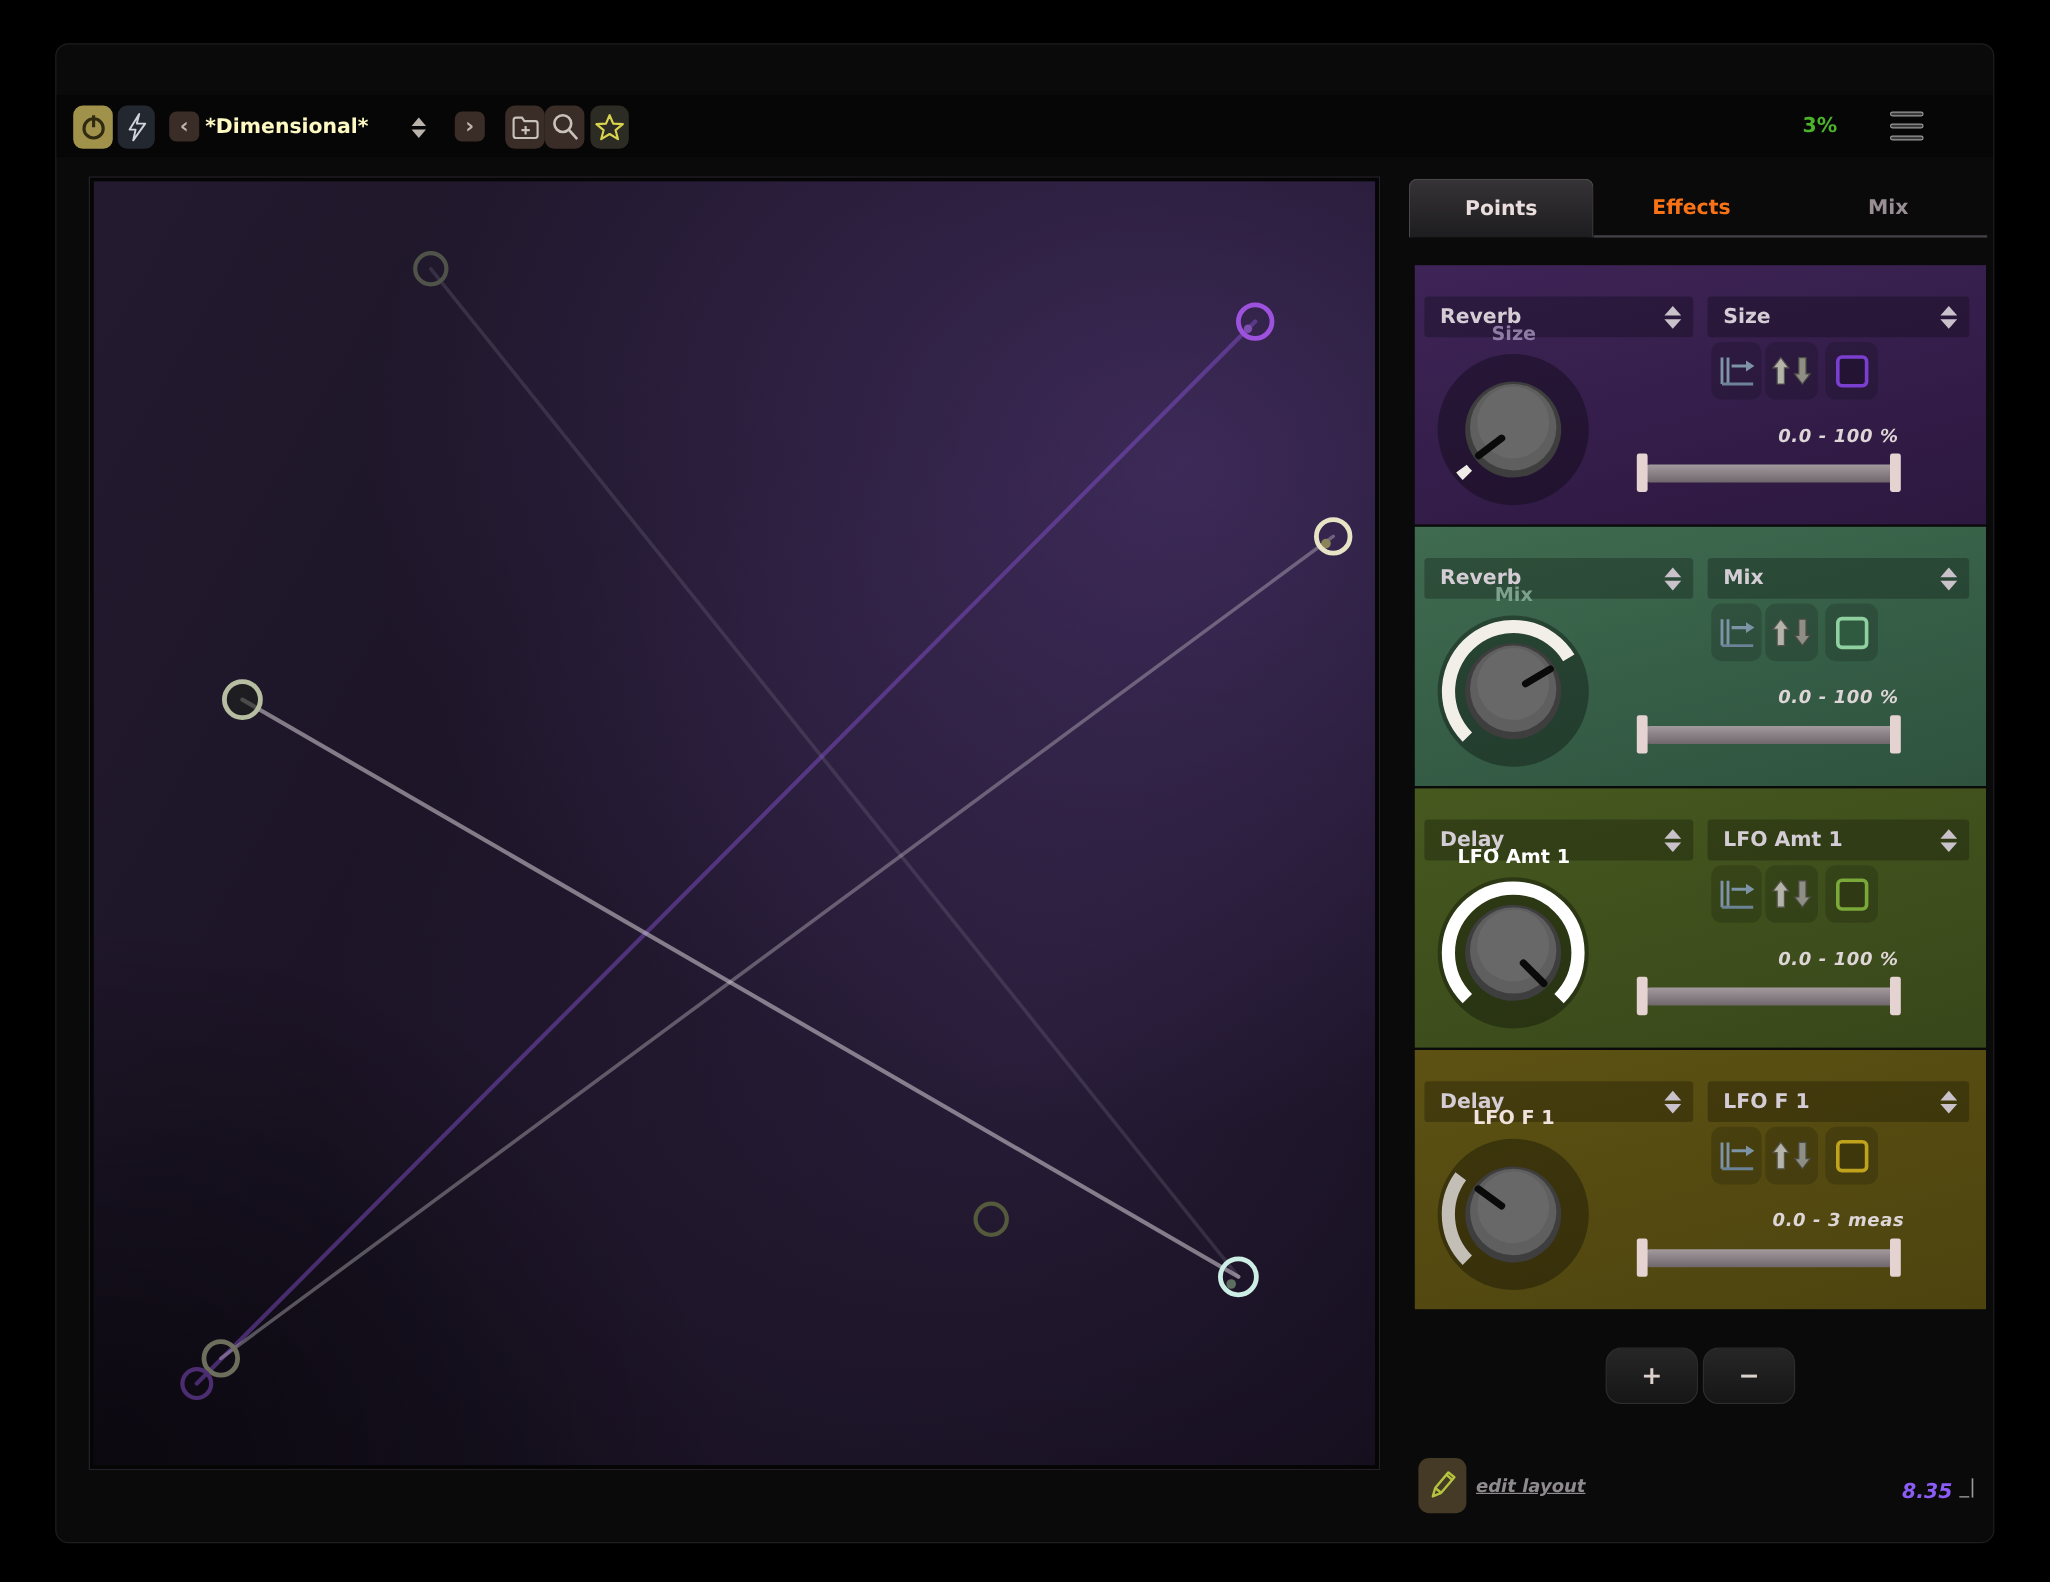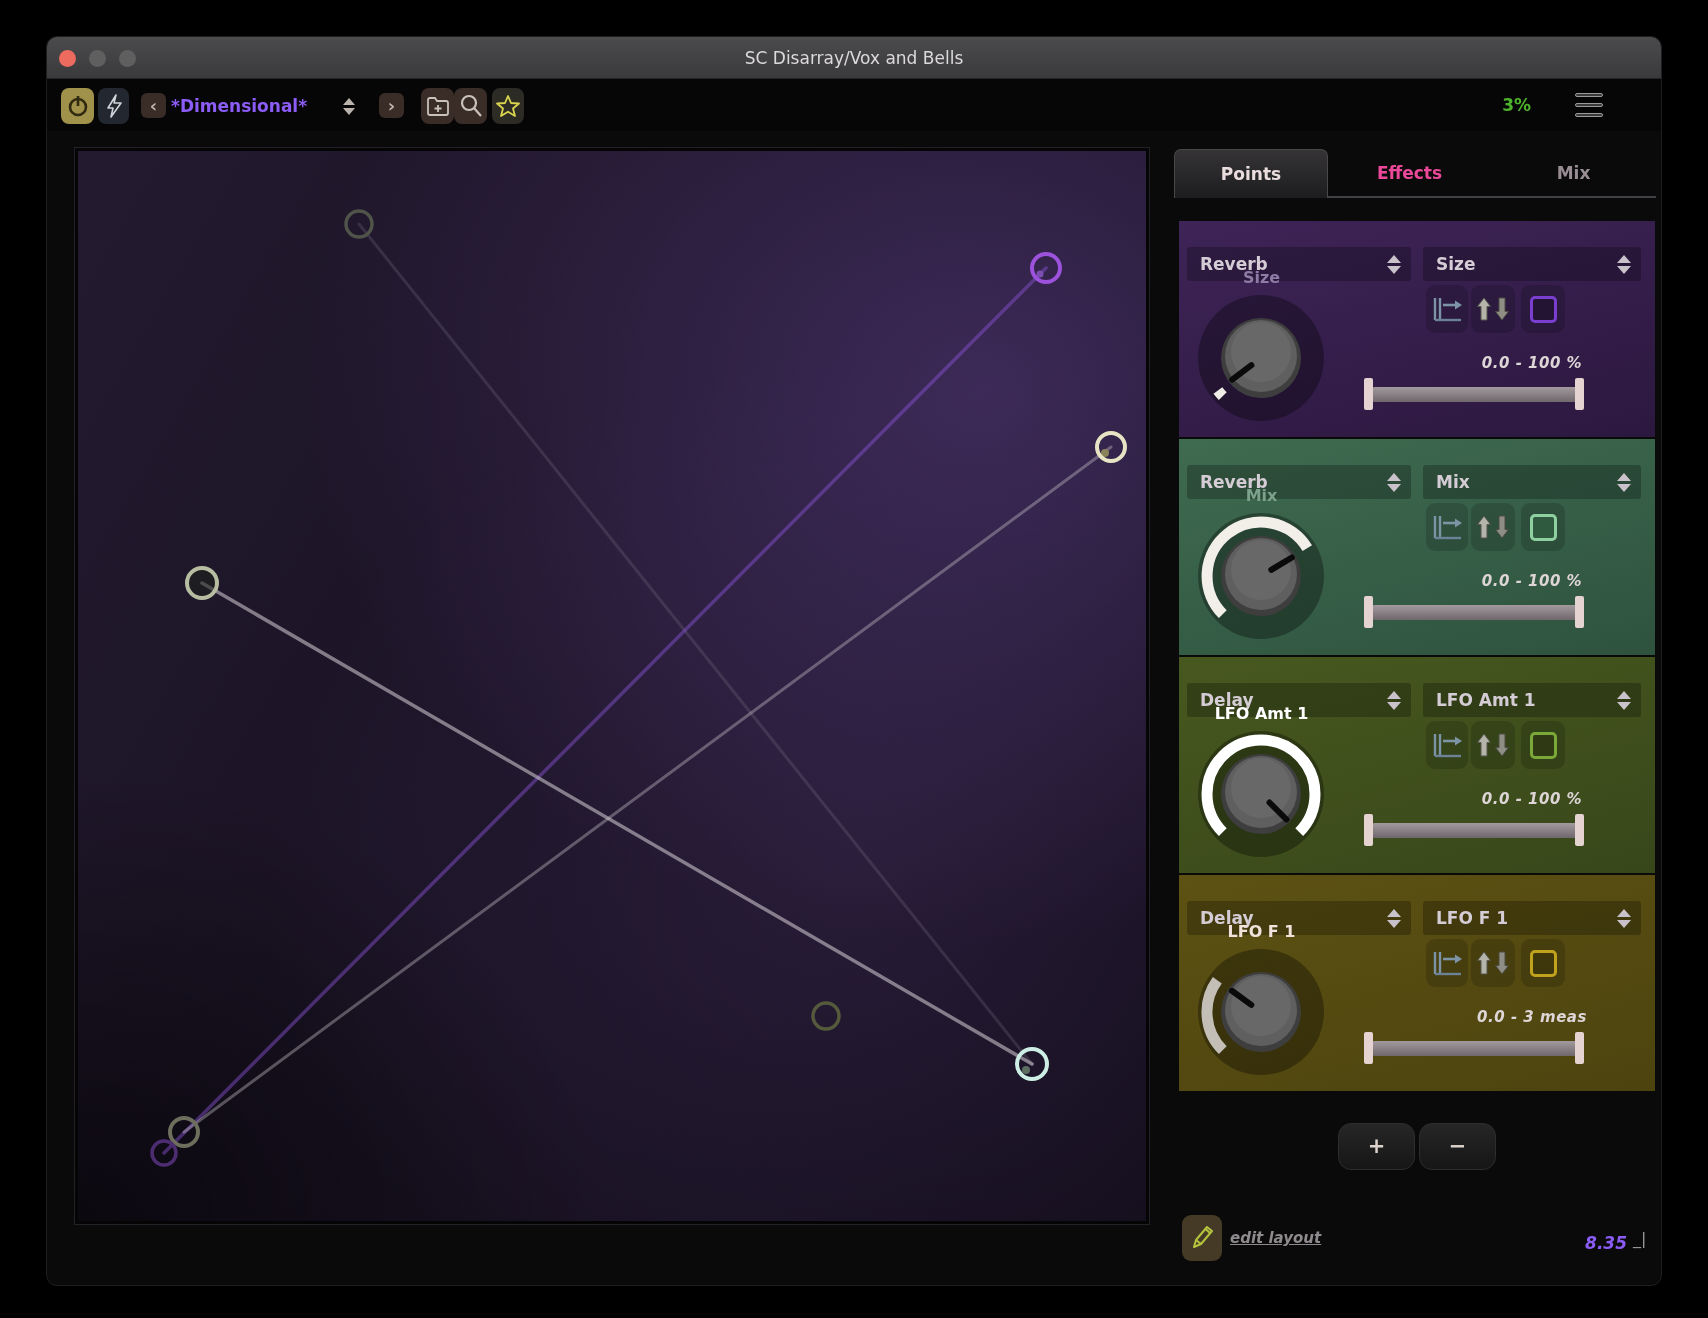--- a/index.html
+++ b/index.html
@@ -14,21 +14,21 @@
     background:linear-gradient(#4b4a4d,#3a393c); border-bottom:1px solid #262626; }
   .tlight { position:absolute; top:13px; width:17px; height:17px; border-radius:50%; }
   #title { position:absolute; left:0; top:0; width:100%; height:42px; line-height:42px;
     text-align:center; color:#dcd9dc; font-size:17px; font-weight:500; }
 
   
   #toolbar { position:absolute; left:0; top:42px; width:100%; height:52px; background:#060606; }
   .tbtn { position:absolute; top:9px; height:36px; border-radius:8px; display:flex; align-items:center; justify-content:center; }
   .tbtn.small { top:14px; height:25px; width:25px; border-radius:6px; background:#3a2c27; color:#c0b6ae; font-size:18px; font-weight:700; line-height:23px; }
   #preset-name { position:absolute; left:124px; top:12px; width:170px; height:30px; line-height:30px;
-    color:#8b5cf6; font-size:17px; font-weight:600; }
+    color:#fef9c3; font-size:17px; font-weight:600; }
   .sort-arrows { display:flex; flex-direction:column; gap:3px; align-items:center; }
   .tri-up { width:0; height:0; border-left:6px solid transparent; border-right:6px solid transparent; border-bottom:7px solid #b9b3ab; }
   .tri-dn { width:0; height:0; border-left:6px solid transparent; border-right:6px solid transparent; border-top:7px solid #b9b3ab; }
   #cpu { position:absolute; right:130px; top:12px; width:80px; height:28px; line-height:28px; text-align:right;
     color:#4cb32b; font-size:17px; font-weight:700; }
   #hamburger { position:absolute; right:58px; top:14px; width:28px; height:24px; display:flex; flex-direction:column; justify-content:space-between; }
   #hamburger div { height:4px; border:1px solid #9a9a9a; border-radius:2px; background:#3a3a3a; }
 
   
   #pad { position:absolute; left:28px; top:111px; width:1074px; height:1076px;
@@ -37,21 +37,21 @@
       radial-gradient(1100px 900px at 85% 22%, rgba(122,82,178,0.38), transparent 62%),
       radial-gradient(900px 800px at 72% 68%, rgba(100,70,140,0.22), transparent 65%),
       radial-gradient(760px 640px at 0% 100%, rgba(0,0,0,0.6), transparent 70%),
       linear-gradient(120deg, #231a2f, #1a1324 45%, #120d1a 100%); }
   #pad svg { position:absolute; left:0; top:0; }
 
   
   .tab { position:absolute; top:112px; height:49px; line-height:49px; text-align:center; font-size:17px; font-weight:700; }
   #tab-points { left:1127px; width:154px; color:#e9dddd; background:linear-gradient(#353336,#1d1c1e);
     border:1px solid #4a474b; border-bottom:none; border-radius:7px 7px 0 0; }
-  #tab-effects { left:1281px; width:163px; color:#ec4899; }
+  #tab-effects { left:1281px; width:163px; color:#f97316; }
   #tab-mix { left:1444px; width:165px; color:#978d93; }
   #tab-underline { position:absolute; left:1281px; top:159px; width:328px; height:2px; background:#434045; }
 
   
   .module { position:absolute; left:1132px; width:476px; height:216px; }
   .dd { position:absolute; top:26px; height:34px; background:rgba(0,0,0,0.25); border-radius:3px;
     color:#d5cdd5; font-size:17px; font-weight:700; line-height:34px; padding-left:13px; }
   .dd .sort-arrows { position:absolute; right:10px; top:8px; }
   .dd .tri-up { border-left-width:7px; border-right-width:7px; border-bottom-width:8px; border-bottom-color:#cac2ca; }
   .dd .tri-dn { border-left-width:7px; border-right-width:7px; border-top-width:8px; border-top-color:#cac2ca; }
@@ -77,26 +77,20 @@
     display:flex; align-items:center; justify-content:center; }
   #edit-layout { position:absolute; left:1183px; top:1190px; width:200px; font-size:15px; font-style:italic; font-weight:700; color:#8f8a8e; line-height:22px;text-decoration:underline; }
   #pos-readout { position:absolute; left:1500px; top:1196px; width:80px; text-align:right; font-size:17px; font-style:italic; font-weight:700; color:#8b5cf6; }
   #corner-mark { position:absolute; left:1586px; top:1192px; font-size:16px; color:#9a9a9a; font-weight:400; }
 </style>
 </head>
 <body>
 
 <div id="window">
 
-  <div id="titlebar">
-    <div class="tlight" style="left:12px; background:#ec6a5e;"></div>
-    <div class="tlight" style="left:42px; background:#5f5f5f;"></div>
-    <div class="tlight" style="left:72px; background:#5f5f5f;"></div>
-    <div id="title">SC Disarray/Vox and Bells</div>
-  </div>
 
   <div id="toolbar">
     <div class="tbtn" style="left:14px; width:33px; background:#a0924a;">
       <svg width="24" height="26" viewBox="0 0 24 26">
         <circle cx="12" cy="14" r="8" fill="none" stroke="#2f2a10" stroke-width="2.6"></circle>
         <line x1="12" y1="3" x2="12" y2="13" stroke="#2f2a10" stroke-width="2.6"></line>
       </svg>
     </div>
     <div class="tbtn" style="left:51px; width:31px; background:#222730;">
       <svg width="22" height="26" viewBox="0 0 22 26">

